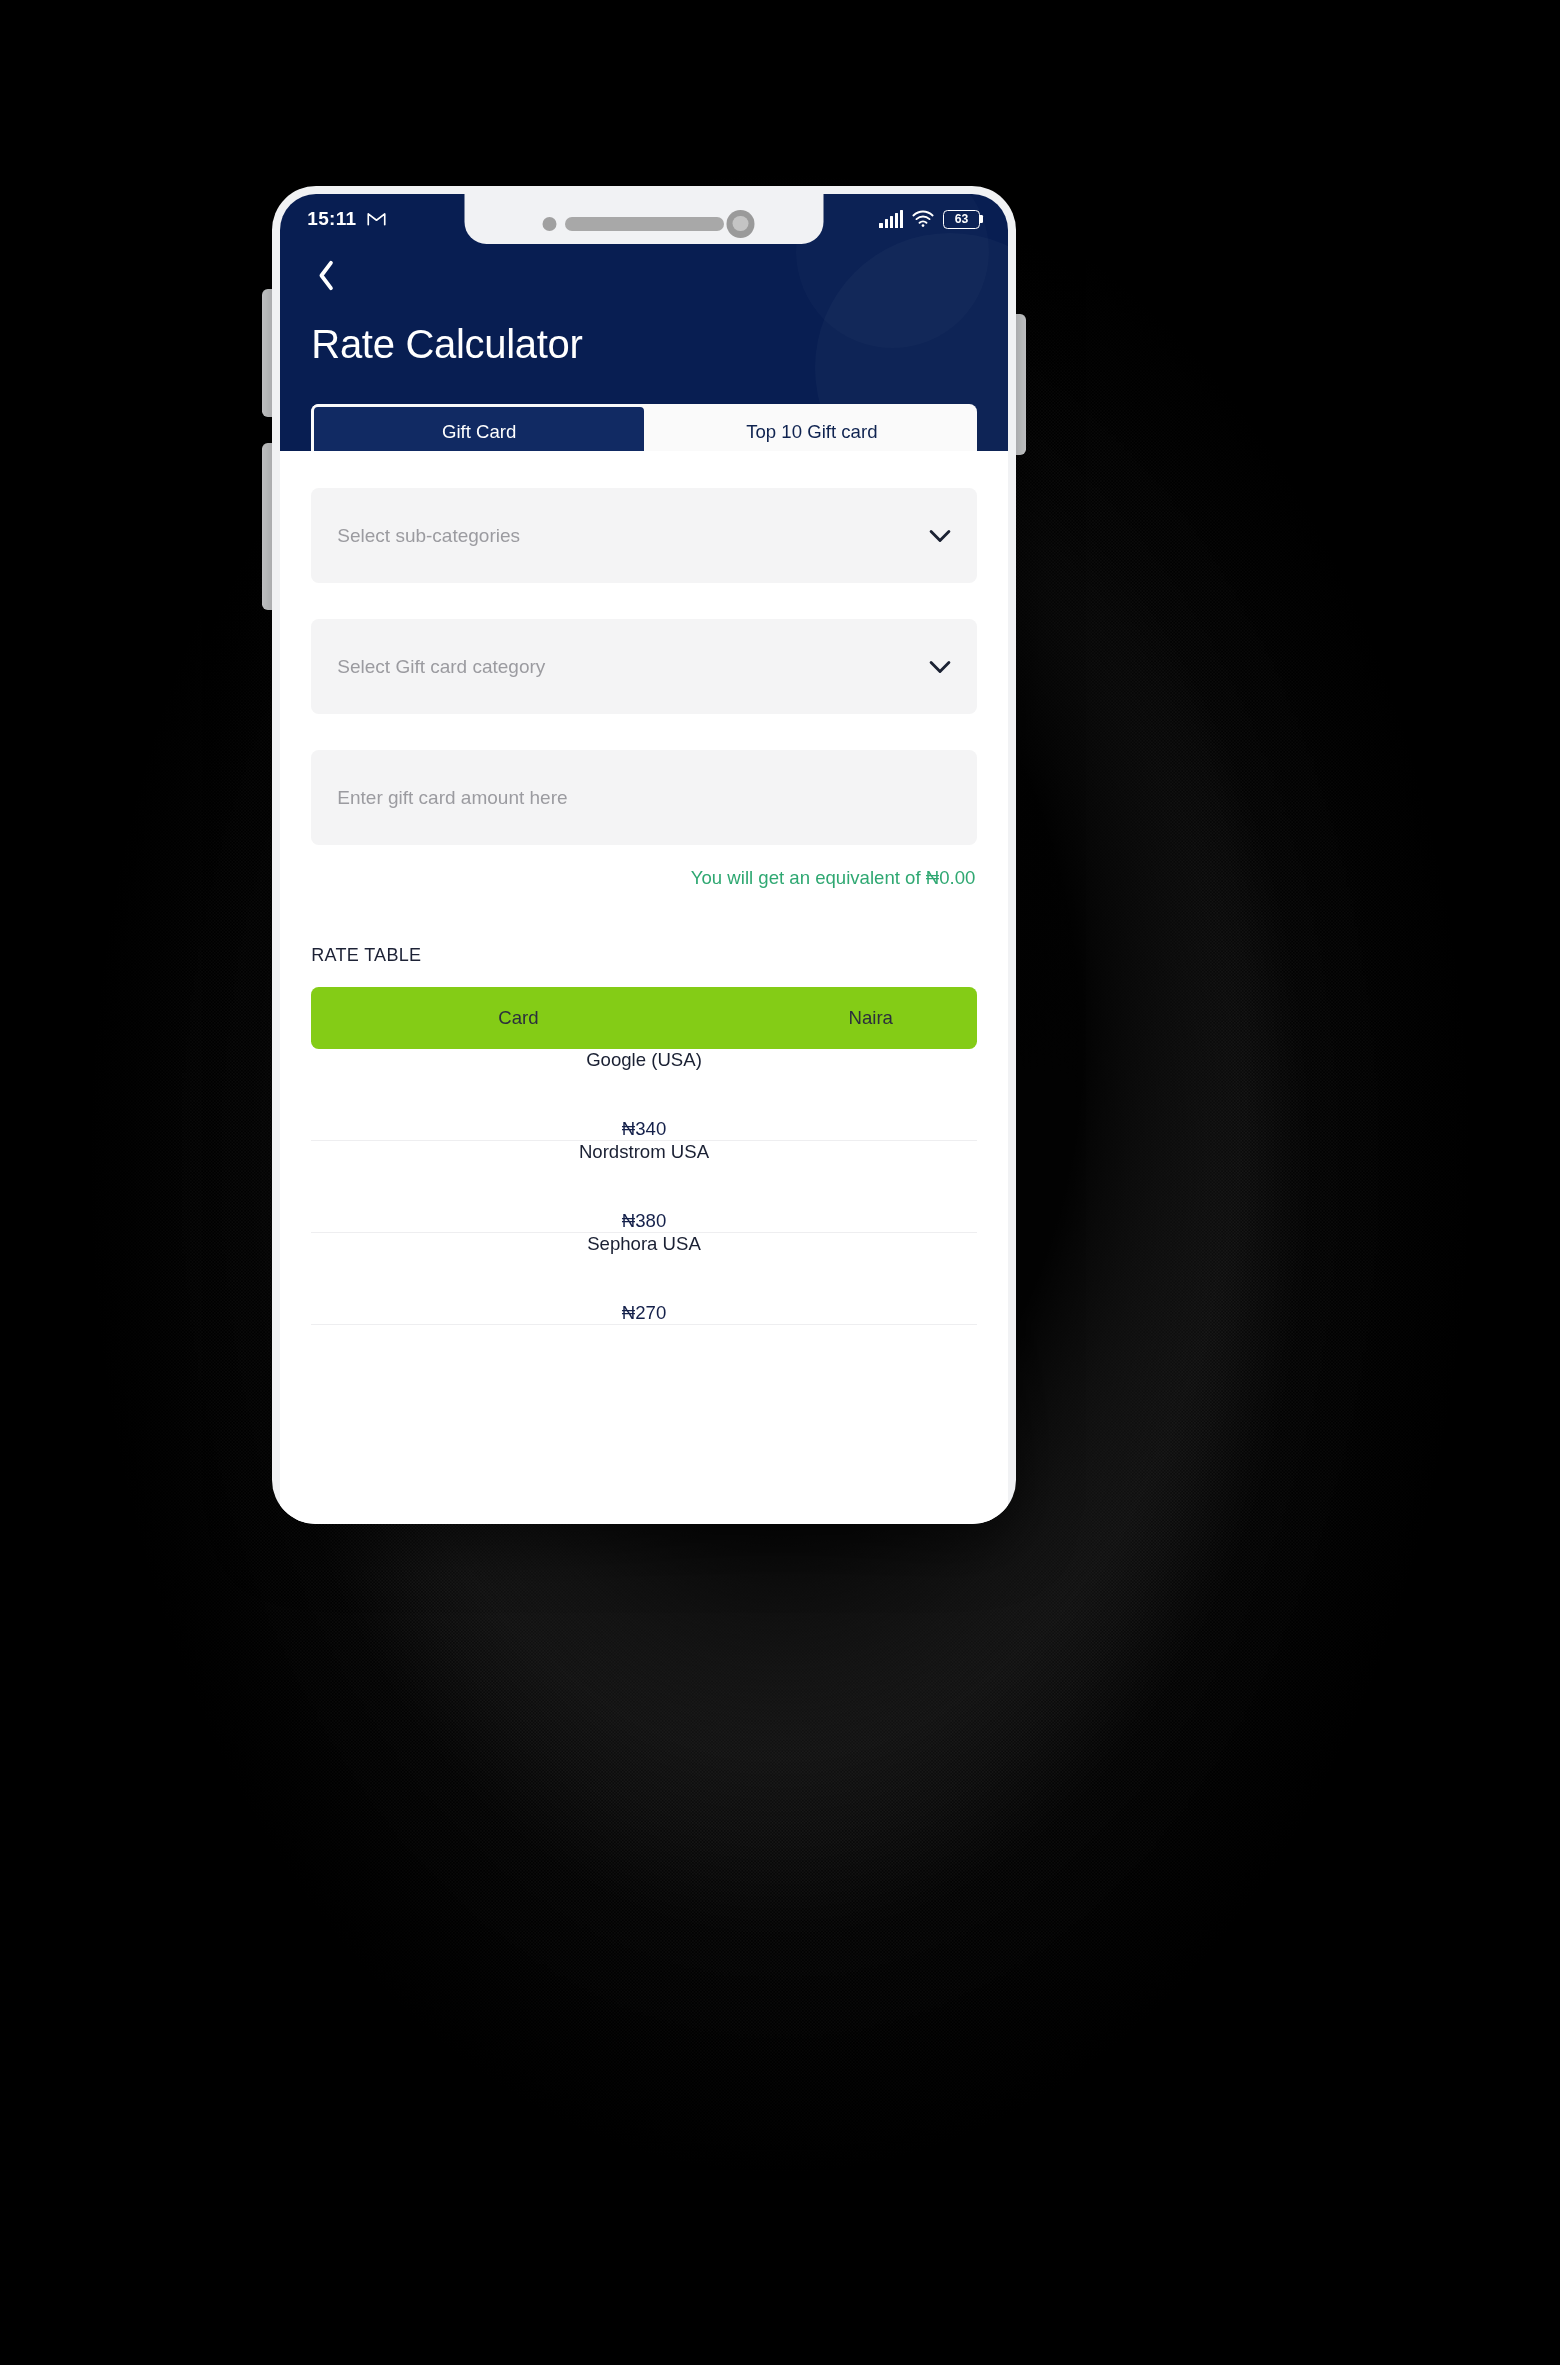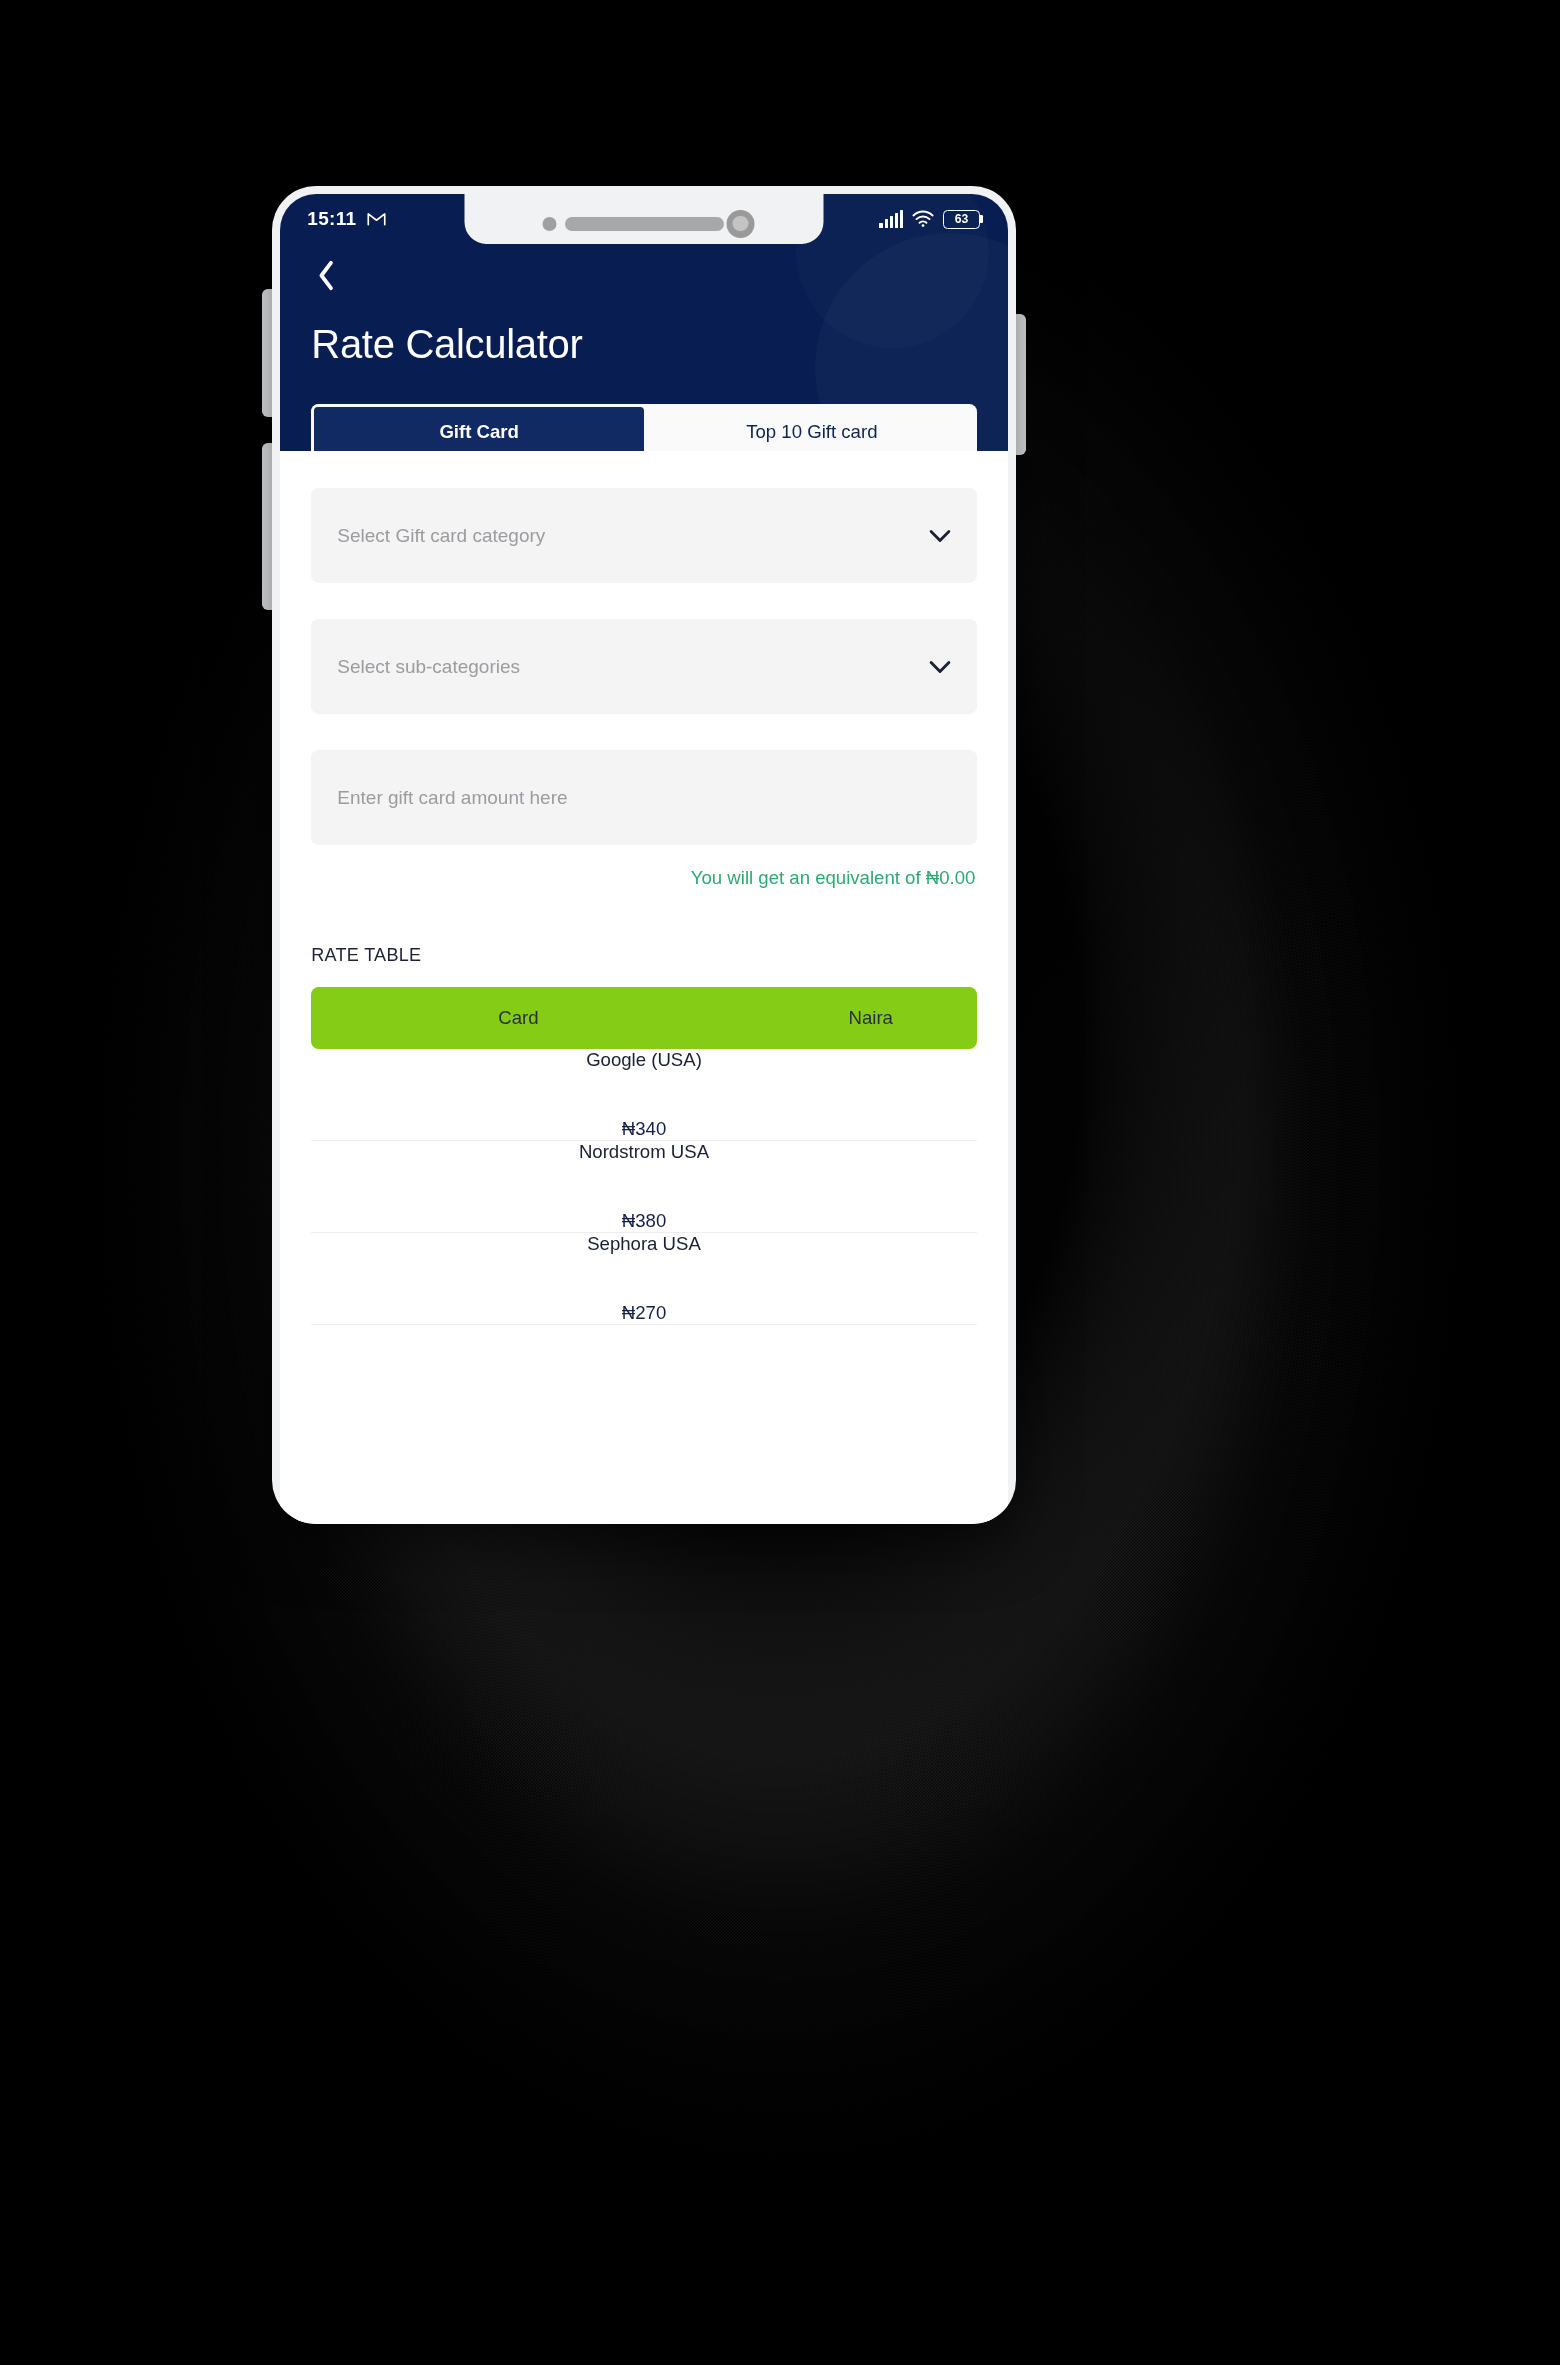--- a/index.html
+++ b/index.html
@@ -206,21 +206,20 @@
     font-size:18.6px;
     cursor:pointer;
     color:#0f2350;
   }
   .tab.active {
     background:#112a63;
     color:#ffffff;
     border-radius:7px;
     border:3.2px solid #fafafa;
     box-shadow:inset 0 0 0 0.6px #112a63;
-    font-weight:bold;
   }
 
   
   .content {
     background:#ffffff;
     padding:37px 31px 0 31px;
   }
   .field {
     background:#f4f4f5;
     border-radius:7.7px;
@@ -356,37 +355,37 @@
           </div>
           <div class="tab">
             <span>Top 10 Gift card</span>
           </div>
         </div>
       </div>
 
       <div class="content">
 
         <div class="field">
+          <span class="ph">Select sub-categories</span>
+          <span class="chev">
+            <svg width="22" height="14" viewBox="0 0 34 22" fill="none">
+              <path d="M3 4l14 14L31 4" stroke="#1b2233" stroke-width="4.5" stroke-linecap="round" stroke-linejoin="round" fill="none"></path>
+            </svg>
+          </span>
+        </div>
+
+        <div class="field">
           <span class="ph">Select Gift card category</span>
           <span class="chev">
             <svg width="22" height="14" viewBox="0 0 34 22" fill="none">
               <path d="M3 4l14 14L31 4" stroke="#1b2233" stroke-width="4.5" stroke-linecap="round" stroke-linejoin="round" fill="none"></path>
             </svg>
           </span>
         </div>
 
-        <div class="field">
-          <span class="ph">Select sub-categories</span>
-          <span class="chev">
-            <svg width="22" height="14" viewBox="0 0 34 22" fill="none">
-              <path d="M3 4l14 14L31 4" stroke="#1b2233" stroke-width="4.5" stroke-linecap="round" stroke-linejoin="round" fill="none"></path>
-            </svg>
-          </span>
-        </div>
-
         <div class="field amount">
           <span class="ph">Enter gift card amount here</span>
         </div>
 
         <div class="equiv">You will get an equivalent of ₦0.00</div>
 
         <div class="rate-label">RATE TABLE</div>
 
         <div class="rt-head">
           <span class="c1">Card</span>

